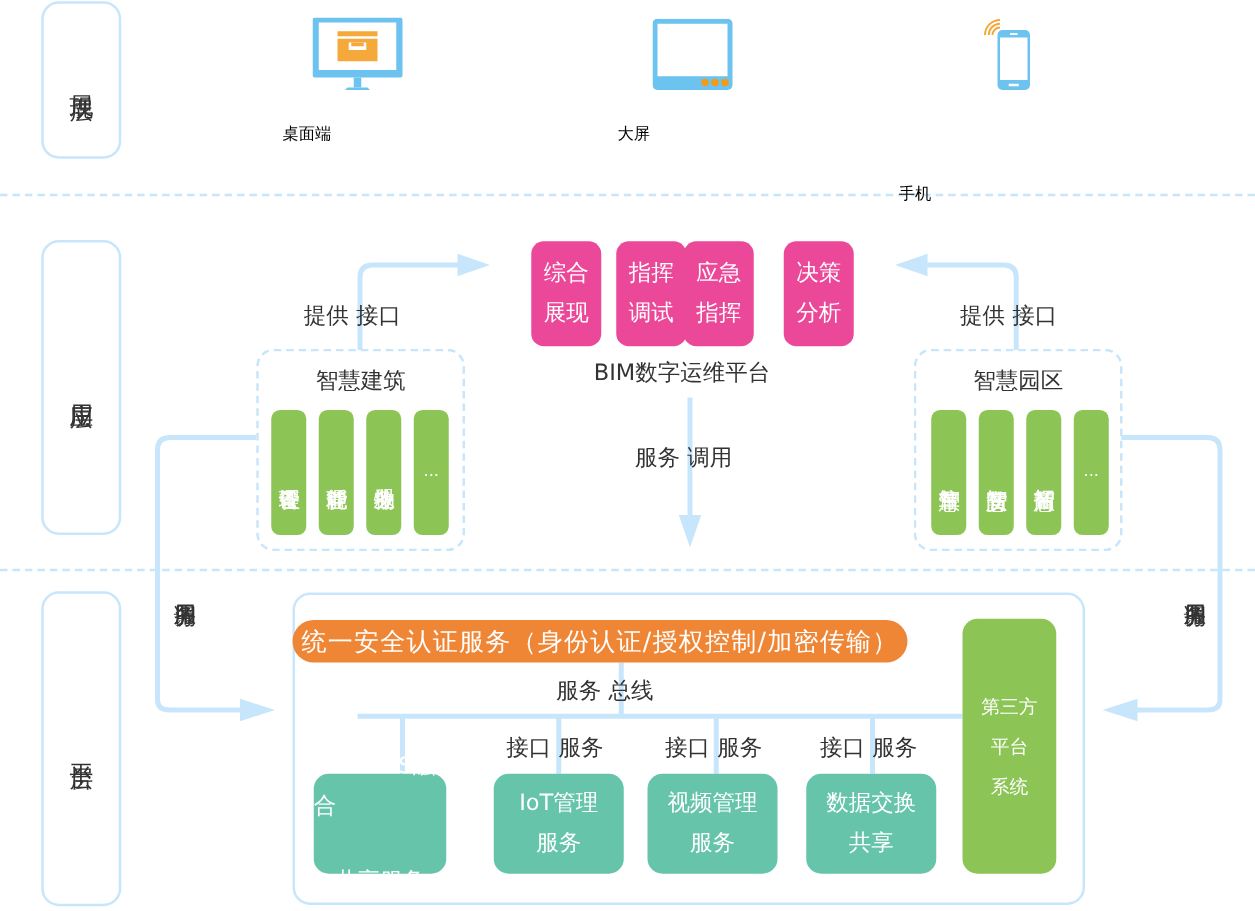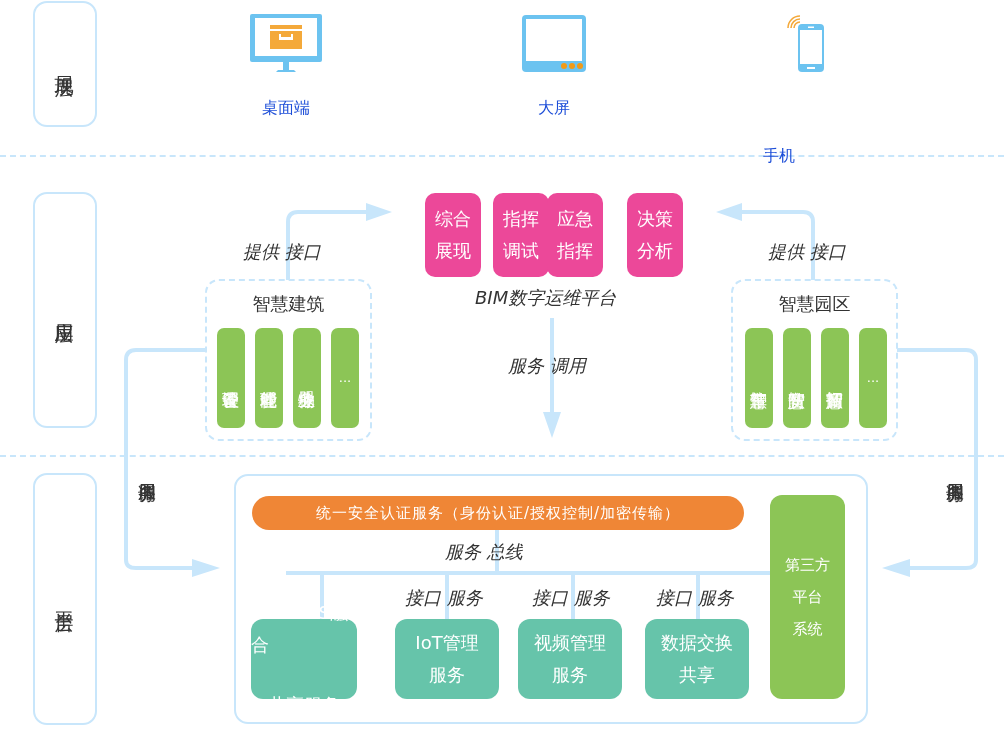--- a/index.html
+++ b/index.html
@@ -4,34 +4,34 @@
 <style>
   html, body { margin: 0; padding: 0; background: #ffffff; }
   body { width: 1004px; height: 729px; position: relative; overflow: hidden;
          font-family: "DejaVu Sans", "Liberation Sans", sans-serif; color: #333333; }
   .abs { position: absolute; }
   .layer-label { position: absolute; left: 33px; width: 64px; border: 2.5px solid #c8e6fb;
                  border-radius: 14px; box-sizing: border-box; display: flex; align-items: center;
                  justify-content: center; }
   .vtext { writing-mode: vertical-rl; text-orientation: upright; letter-spacing: 2px; font-size: 19px; color: #333; }
   .sep { position: absolute; left: 0; width: 1004px; height: 0; border-top: 2.5px dashed #c8e6fb; }
-  .device-label { position: absolute; font-size: 16px; color: #1d4ed8; text-align: center; width: 120px; }
+  .device-label { position: absolute; font-size: 13px; color: #000000; text-align: left; width: 120px; }
   .orange-box { position: absolute; top: 193px; width: 56px; height: 84px; background: #ec4899; border-radius: 10px;
                 color: #fff; font-size: 18px; display: flex; flex-direction: column; align-items: center;
                 justify-content: center; line-height: 32px; }
   .group-box { position: absolute; border: 2.5px dashed #c8e6fb; border-radius: 14px; box-sizing: border-box; }
   .group-title { position: absolute; font-size: 18px; color: #333; text-align: center; }
   .green-col { position: absolute; top: 328px; width: 28px; height: 100px; background: #8cc556; border-radius: 7px;
                color: #fff; font-size: 17px; display: flex; align-items: center; justify-content: center; }
   .green-col span { writing-mode: vertical-rl; text-orientation: upright; line-height: 28px; }
-  .plain-label { position: absolute; font-size: 18px; color: #333; white-space: nowrap; font-style: italic; }
+  .plain-label { position: absolute; font-size: 18px; color: #333; white-space: nowrap; }
   .platform-frame { position: absolute; left: 234px; top: 474px; width: 634px; height: 250px;
                     border: 2.5px solid #c8e6fb; border-radius: 14px; box-sizing: border-box; }
-  .auth-bar { position: absolute; left: 252px; top: 496px; width: 492px; height: 34px; background: #ef8636;
-              border-radius: 17px; color: #fff; font-size: 15px; display: flex; align-items: center;
+  .auth-bar { position: absolute; left: 234px; top: 496px; width: 492px; height: 34px; background: #ef8636;
+              border-radius: 17px; color: #fff; font-size: 20px; display: flex; align-items: center;
               justify-content: center; letter-spacing: 1px; }
   .teal-box { position: absolute; top: 619px; height: 80px; background: #66c4aa; border-radius: 12px; color: #fff;
               font-size: 18px; display: flex; flex-direction: column; align-items: center; justify-content: center;
               line-height: 32px; }
   .third-party { position: absolute; left: 770px; top: 495px; width: 75px; height: 204px; background: #8cc556;
                  border-radius: 12px; color: #fff; font-size: 15px; display: flex; flex-direction: column;
                  align-items: center; justify-content: center; line-height: 32px; }
   svg.conn { position: absolute; left: 0; top: 0; pointer-events: none; }
 </style>
 </head>

